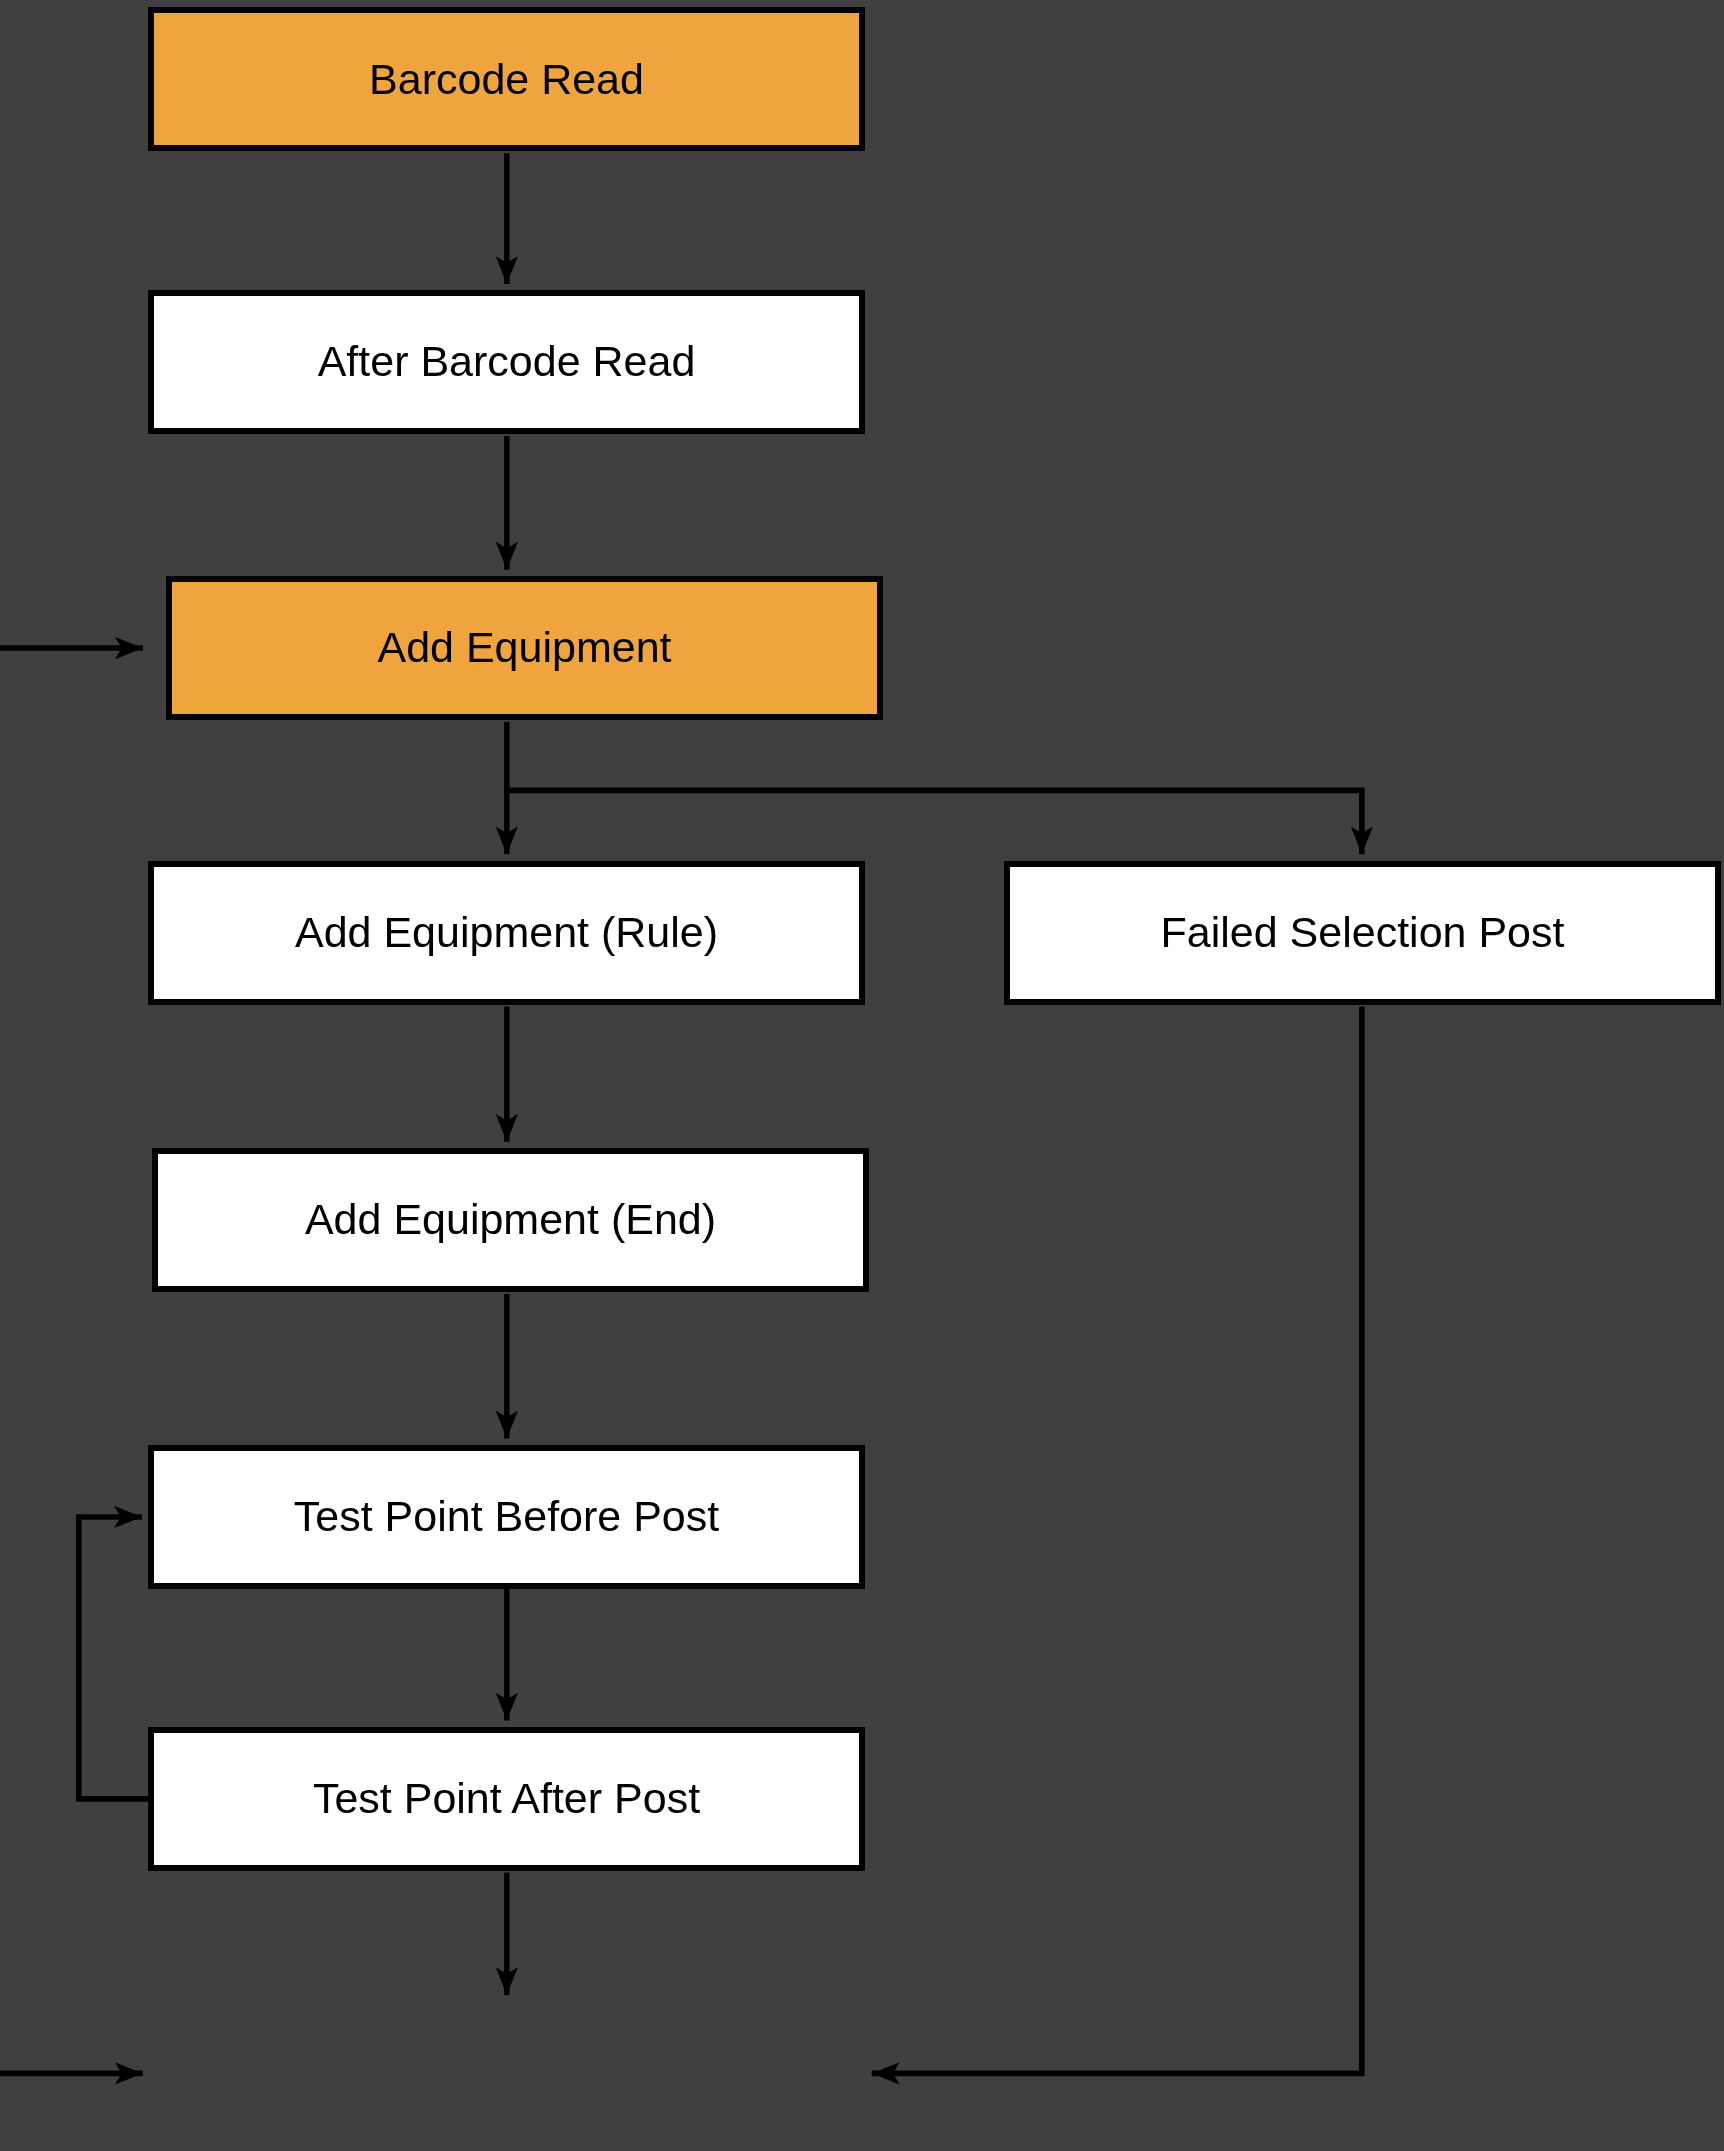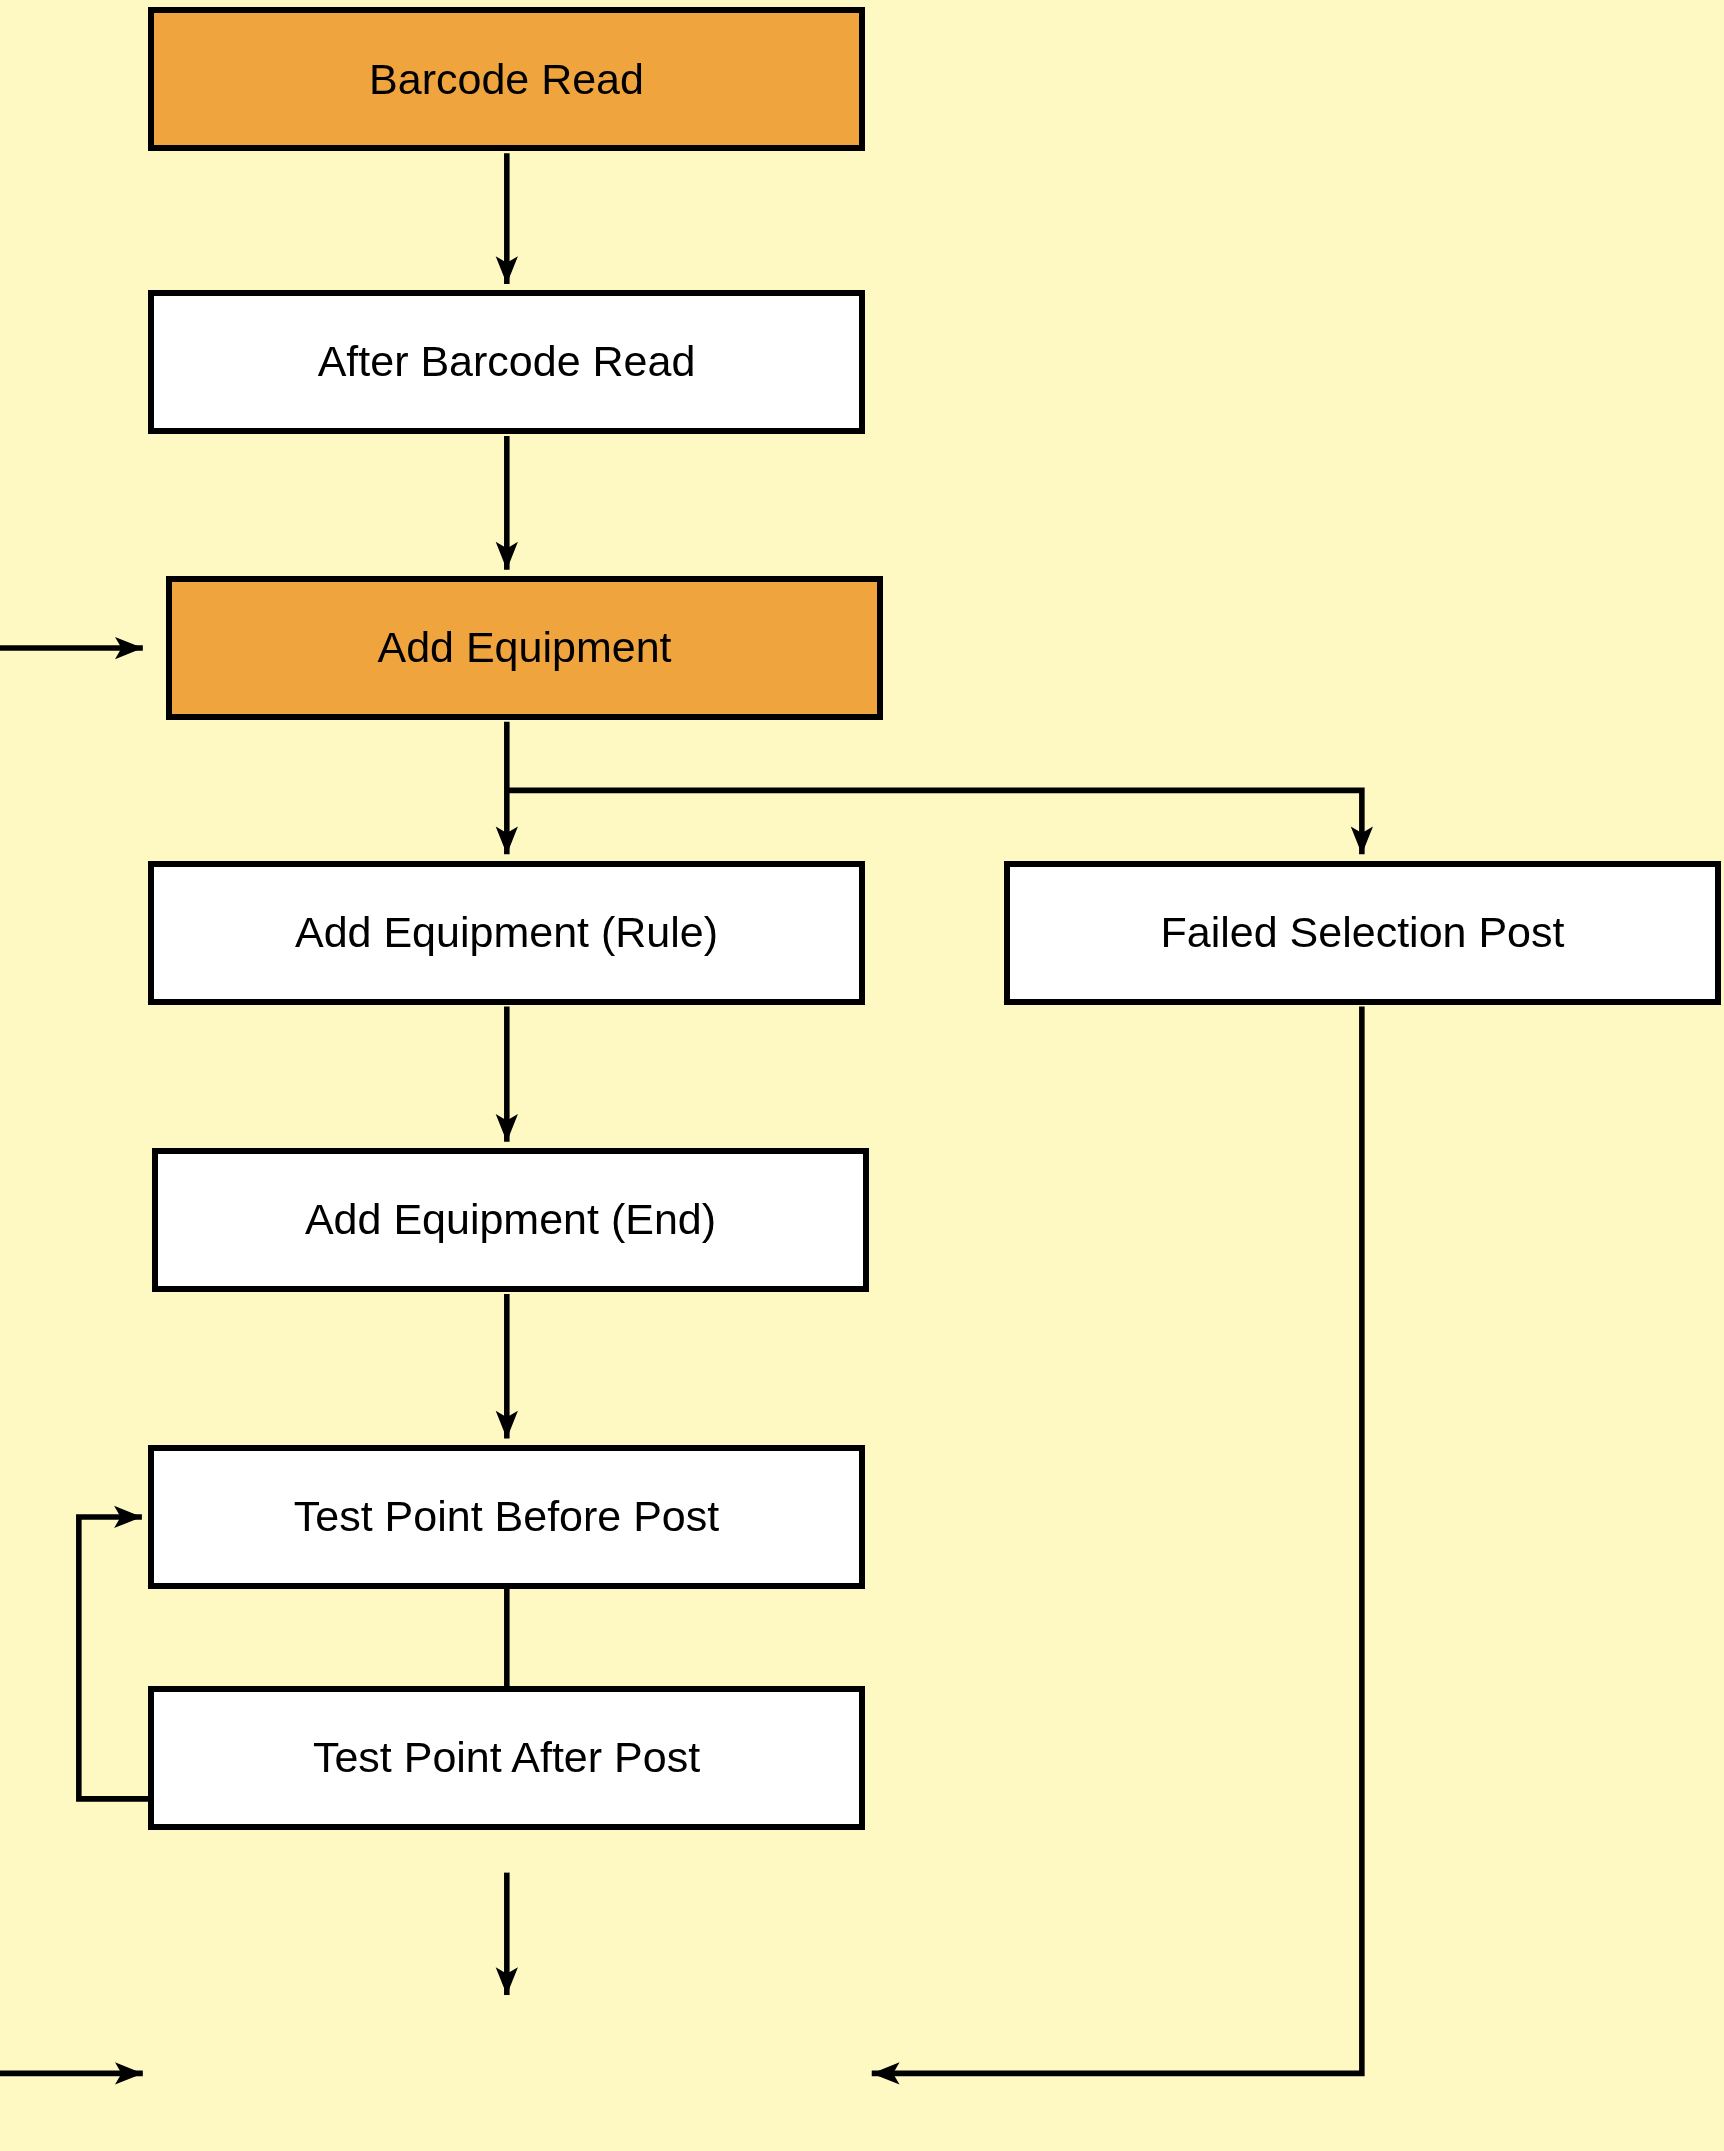--- a/index.html
+++ b/index.html
@@ -5,21 +5,21 @@
   * { margin: 0; padding: 0; box-sizing: border-box; }
   html, body { background: #ffffff; }
   body {
     width: 1724px; height: 2152px;
     font-family: "Liberation Sans", sans-serif;
     position: relative;
   }
   .canvas {
     position: relative;
     width: 1724px; height: 2152px;
-    background: #fef9c3;
+    background: #404040;
     overflow: hidden;
   }
   .edges {
     position: absolute;
     left: 0; top: 0;
     width: 1724px; height: 2152px;
   }
   .node {
     position: absolute;
     width: 717px; height: 144px;
@@ -86,19 +86,19 @@
   </div>
 
   <div class="node" style="left:152px; top:1148px;">
     <span class="node__label">Add Equipment (End)</span>
   </div>
 
   <div class="node" style="left:148px; top:1445px;">
     <span class="node__label">Test Point Before Post</span>
   </div>
 
-  <div class="node" style="left:148px; top:1686px;">
+  <div class="node" style="left:148px; top:1727px;">
     <span class="node__label">Test Point After Post</span>
   </div>
 
 
 </div>
 
 
 </body></html>

